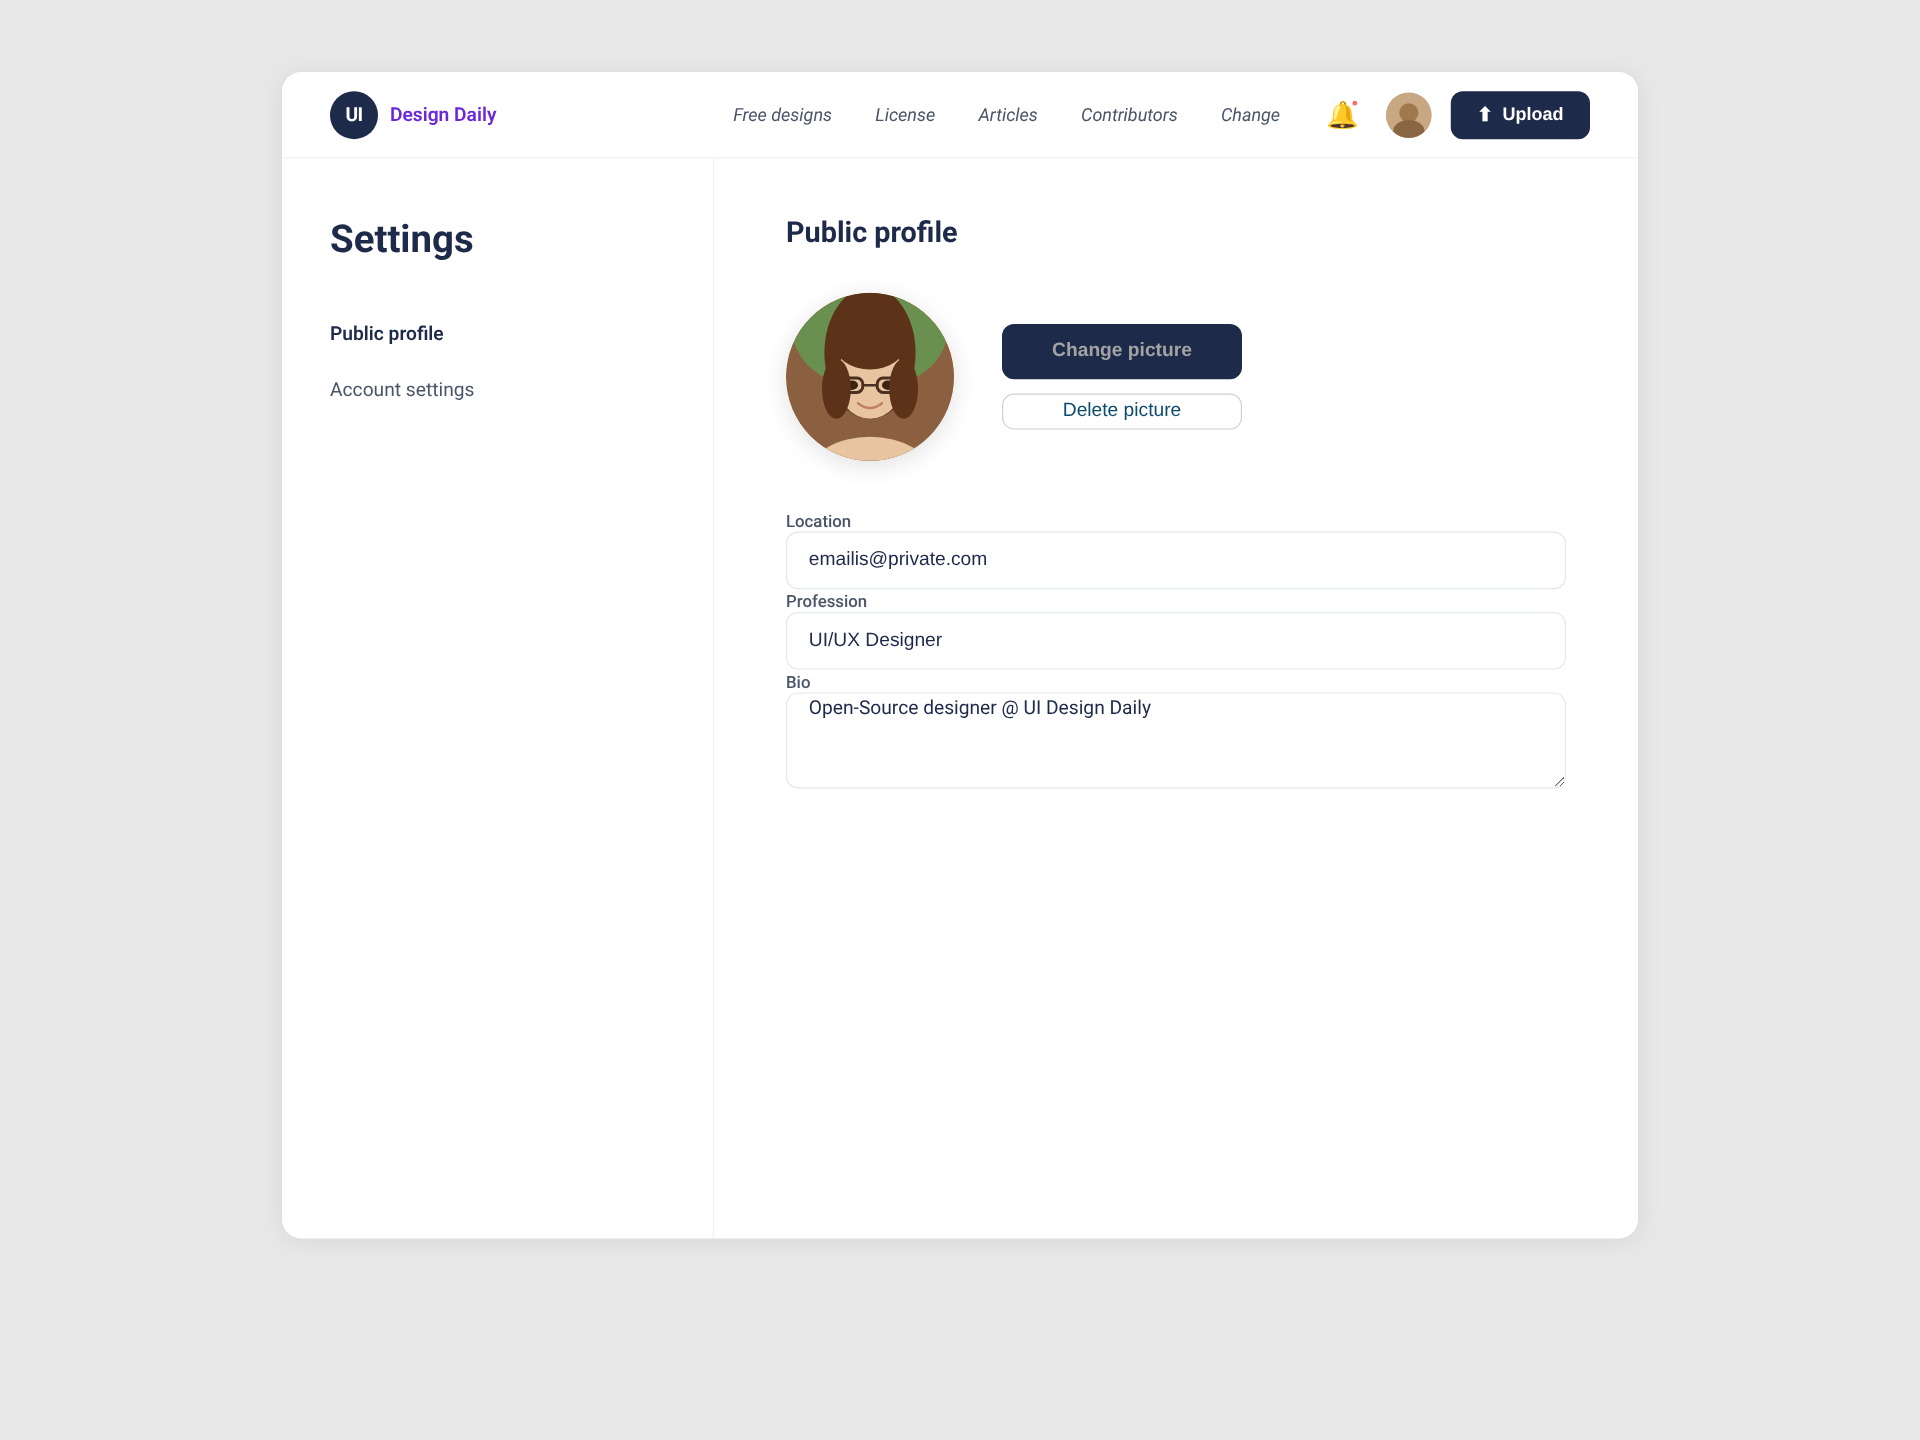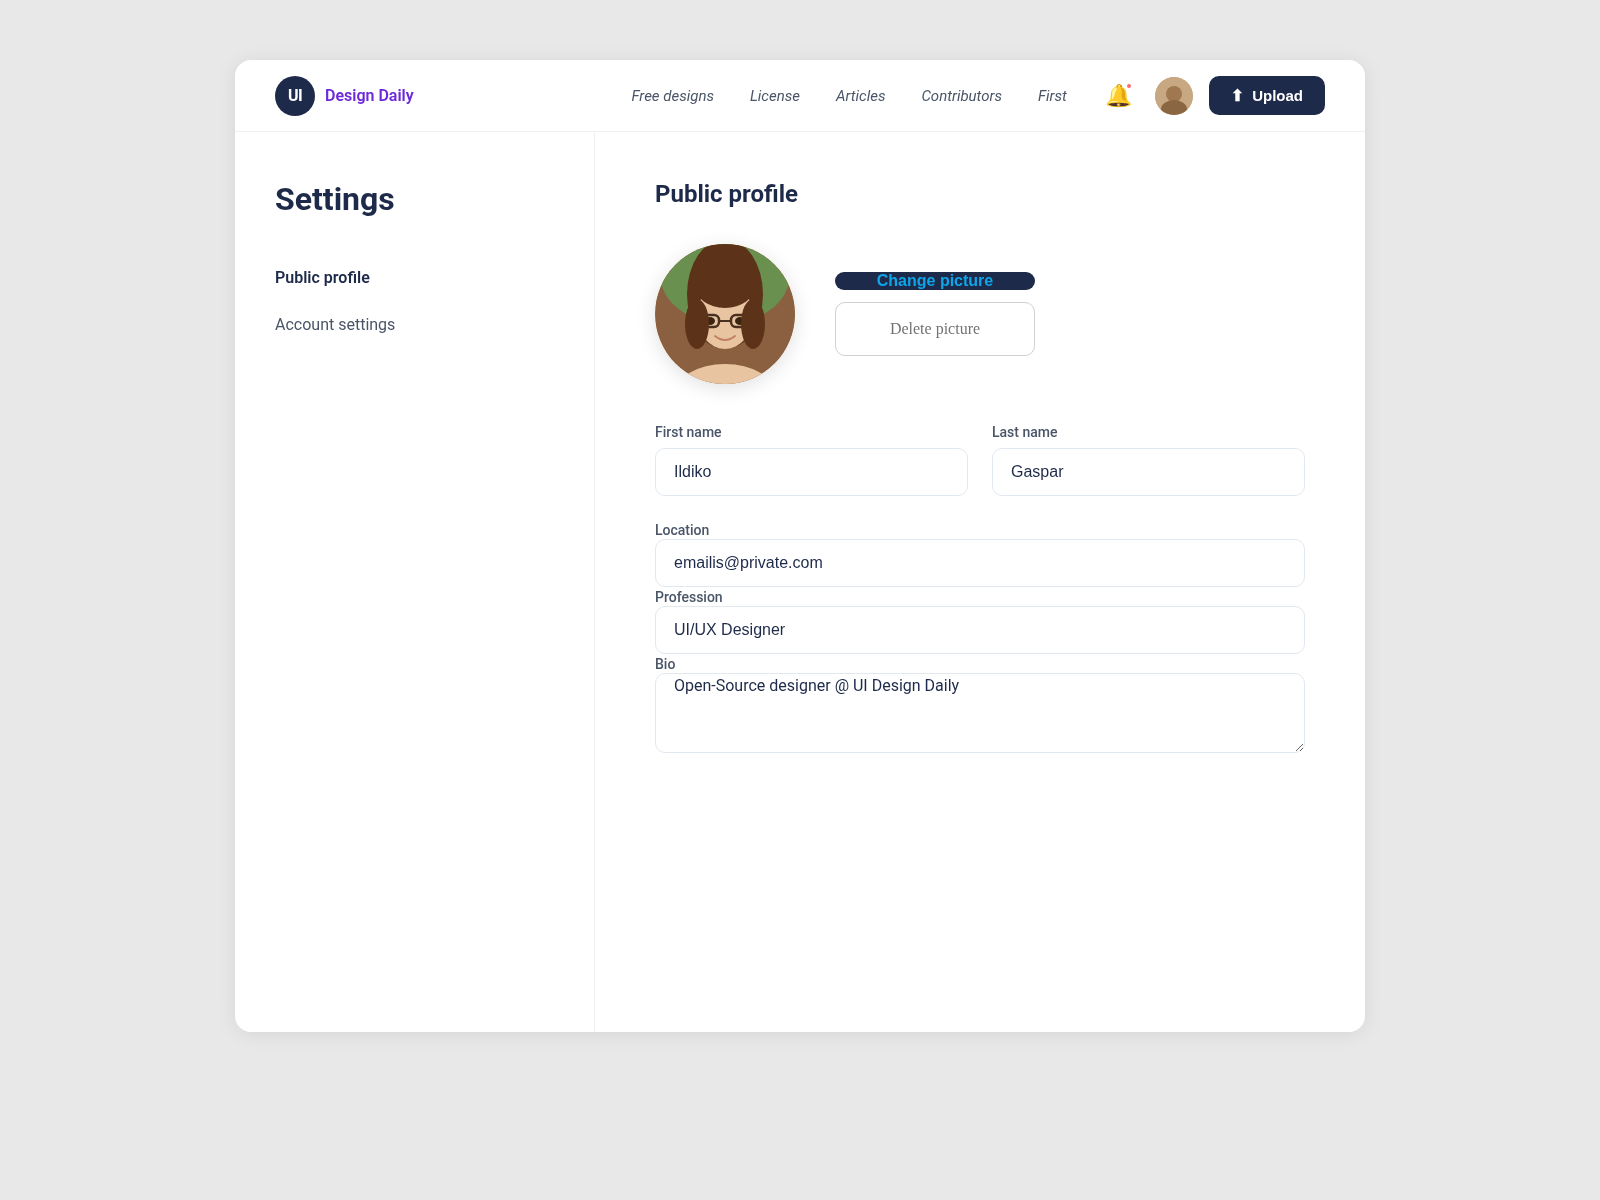--- a/index.html
+++ b/index.html
@@ -199,40 +199,39 @@
       width: 140px;
       height: 140px;
     }
     .picture-buttons {
       display: flex;
       flex-direction: column;
       gap: 12px;
     }
     .btn-change-picture {
       background: #1e2a4a;
-      color: #0ea5e9;
+      color: #a3a3a3;
       border: none;
       border-radius: 10px;
-      padding: 0 30px;
+      padding: 14px 30px;
       font-size: 16px;
       font-weight: 600;
       cursor: pointer;
       min-width: 200px;
     }
     .btn-delete-picture {
       background: #fff;
-      color: #737373;
+      color: #0c4a6e;
       border: 1.5px solid #d0d0d0;
       border-radius: 10px;
-      padding: 17px 30px;
+      padding: 5px 30px;
       font-size: 16px;
       font-weight: 500;
       cursor: pointer;
       min-width: 200px;
-      font-family: Liberation Serif, serif;
     }
 
     
     .form-row {
       display: flex;
       gap: 24px;
       margin-bottom: 24px;
     }
     .form-group {
       display: flex;
@@ -279,21 +278,21 @@
   <nav class="navbar">
     <div class="logo-area">
       <div class="logo-icon">UI</div>
       <span class="logo-text">Design Daily</span>
     </div>
     <div class="nav-links">
       <a class="nav-link">Free designs</a>
       <a class="nav-link">License</a>
       <a class="nav-link">Articles</a>
       <a class="nav-link">Contributors</a>
-      <a class="nav-link">First</a>
+      <a class="nav-link">Change</a>
     </div>
     <div class="nav-actions">
       <button class="bell-btn">
         <span class="bell-icon">🔔</span>
         <span class="bell-dot"></span>
       </button>
       <div class="avatar-nav">
         <svg width="38" height="38" viewBox="0 0 38 38" xmlns="http://www.w3.org/2000/svg">
           <circle cx="19" cy="19" r="19" fill="#c8a882"></circle>
           <ellipse cx="19" cy="17" rx="8" ry="8" fill="#a07850"></ellipse>
@@ -354,30 +353,20 @@
             <ellipse cx="42" cy="80" rx="12" ry="25" fill="#5c3318"></ellipse>
             <ellipse cx="98" cy="80" rx="12" ry="25" fill="#5c3318"></ellipse>
           </svg>
         </div>
         <div class="picture-buttons">
           <button class="btn-change-picture">Change picture</button>
           <button class="btn-delete-picture">Delete picture</button>
         </div>
       </div>
 
-      <div class="form-row">
-        <div class="form-group">
-          <label class="form-label">First name</label>
-          <input class="form-input" type="text" value="Ildiko" style="">
-        </div>
-        <div class="form-group">
-          <label class="form-label">Last name</label>
-          <input class="form-input" type="text" value="Gaspar" style="">
-        </div>
-      </div>
 
       <div class="single-form-group">
         <label class="form-label">Location</label>
         <input class="form-input" type="text" value="emailis@private.com" style="">
       </div>
 
       <div class="single-form-group">
         <label class="form-label">Profession</label>
         <input class="form-input" type="text" value="UI/UX Designer" style="">
       </div>

